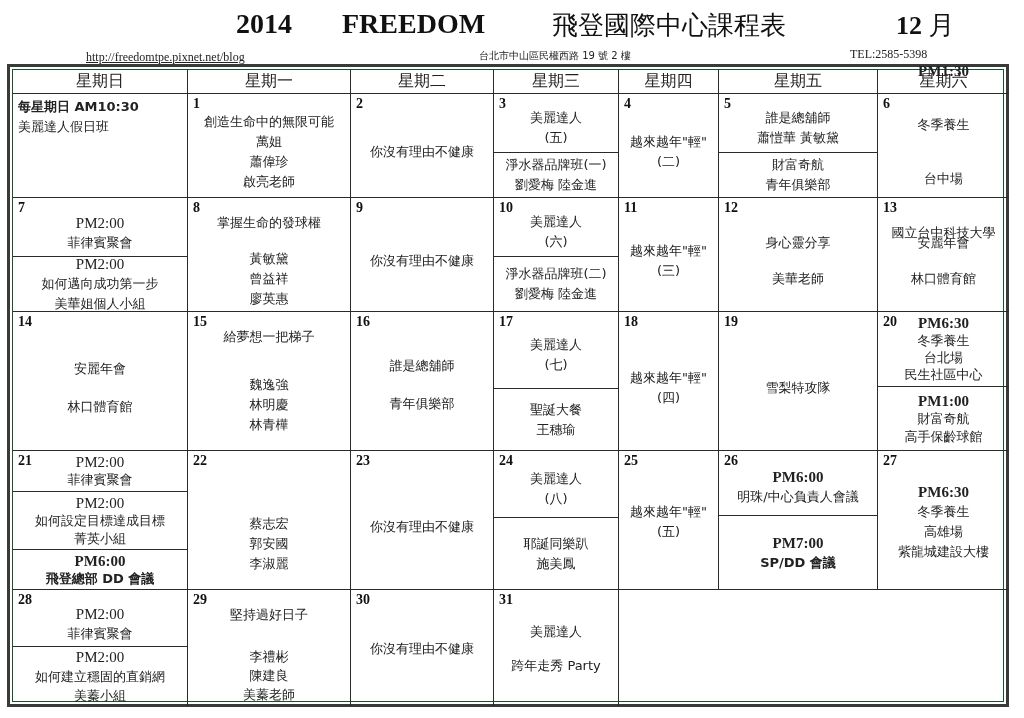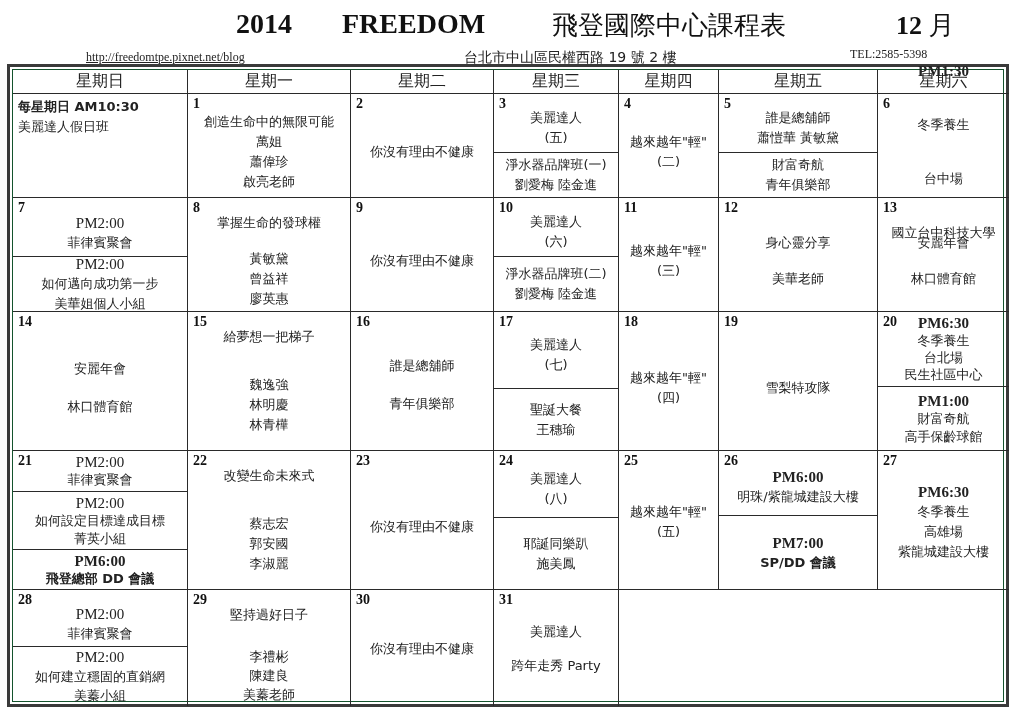--- a/index.html
+++ b/index.html
@@ -6,21 +6,21 @@
   body { width: 1024px; height: 718px; position: relative; overflow: hidden;
          font-family: "DejaVu Serif", "Liberation Serif", serif; color: #1a1a1a; }
   .hdr { position: absolute; font-family: "Liberation Serif", serif; font-weight: bold; color: #111; white-space: nowrap; }
   .hdr-year { left: 236px; top: 8px; font-size: 28px; }
   .hdr-brand { left: 342px; top: 8px; font-size: 28px; }
   .hdr-title { left: 552px; top: 8px; font-size: 26px; font-weight: normal; font-family: "DejaVu Sans", sans-serif; letter-spacing: 0px; }
   .hdr-month { left: 896px; top: 8px; font-size: 26px; }
   .hdr-month .m { font-family: "DejaVu Sans", sans-serif; font-weight: normal; }
   .sub { position: absolute; font-family: "Liberation Serif", serif; font-size: 12px; color: #222; white-space: nowrap; }
   .sub-url { left: 86px; top: 50px; text-decoration: underline; }
-  .sub-addr { left: 464px; top: 49px; font-family: "DejaVu Sans", sans-serif; font-size: 14px; }
+  .sub-addr { left: 479px; top: 49px; font-family: "DejaVu Sans", sans-serif; font-size: 10px; }
   .sub-tel { left: 850px; top: 47px; font-size: 12px; }
 
   .frame { position: absolute; left: 7px; top: 64px; width: 1002px; height: 643px;
            border: 3px solid #3a3a3a; box-sizing: border-box; background: #fff; }
   .frame-inner { position: absolute; left: 2px; top: 2px; right: 2px; bottom: 2px; border: 1px solid #14532d; }
 
   .cell { position: absolute; box-sizing: border-box; border-right: 1.5px solid #2a2a2a; border-bottom: 1.5px solid #2a2a2a; }
   .dayhead { display: flex; align-items: center; justify-content: center;
              font-family: "DejaVu Sans", sans-serif; font-size: 16px; color: #222; }
   .num { position: absolute; left: 5px; top: 2px; font-family: "Liberation Serif", serif; font-weight: bold; font-size: 14px; color: #111; }
@@ -252,23 +252,20 @@
         <div class="t">如何設定目標達成目標</div>
         <div class="t">菁英小組</div>
       </div>
       <div class="box sep" style="top:98px;height:40px;line-height:18px;">
         <div class="t b">PM6:00</div>
         <div class="t" style="font-weight:bold;">飛登總部 DD 會議</div>
       </div>
     </div>
     <div class="cell" style="left:175px;top:381px;width:163px;height:139px;">
       <span class="num">22</span>
-      <div class="box" style="top:12px;height:26px;">
-          <div class="t">改變生命未來式</div>
-        </div>
       <div class="box" style="top:60px;height:66px;">
         <div class="t">蔡志宏</div>
         <div class="t">郭安國</div>
         <div class="t">李淑麗</div>
       </div>
     </div>
     <div class="cell" style="left:338px;top:381px;width:143px;height:139px;">
       <span class="num">23</span>
       <div class="box" style="top:14px;height:123px;">
           <div class="t">你沒有理由不健康</div>
@@ -289,21 +286,21 @@
       <span class="num">25</span>
       <div class="box" style="top:14px;height:113px;">
         <div class="t">越來越年"輕"</div>
         <div class="t">(五)</div>
       </div>
     </div>
     <div class="cell" style="left:706px;top:381px;width:159px;height:139px;">
       <span class="num">26</span>
       <div class="box" style="top:8px;height:56px;">
         <div class="t b">PM6:00</div>
-        <div class="t">明珠/紫龍城建設大樓</div>
+        <div class="t">明珠/中心負責人會議</div>
       </div>
       <div class="box sep" style="top:64px;height:74px;">
         <div class="t b">PM7:00</div>
         <div class="t" style="font-weight:bold;">SP/DD 會議</div>
       </div>
     </div>
     <div class="cell" style="left:865px;top:381px;width:131px;height:139px;border-right:none;">
       <span class="num">27</span>
       <div class="box" style="top:14px;height:113px;">
         <div class="t b">PM6:30</div>

